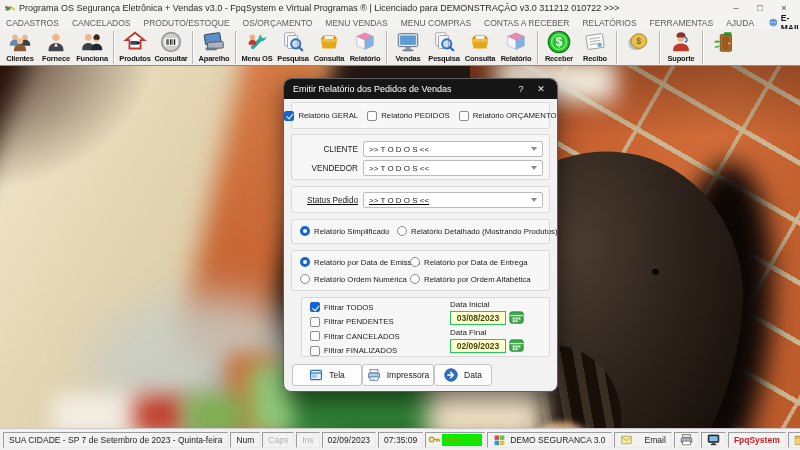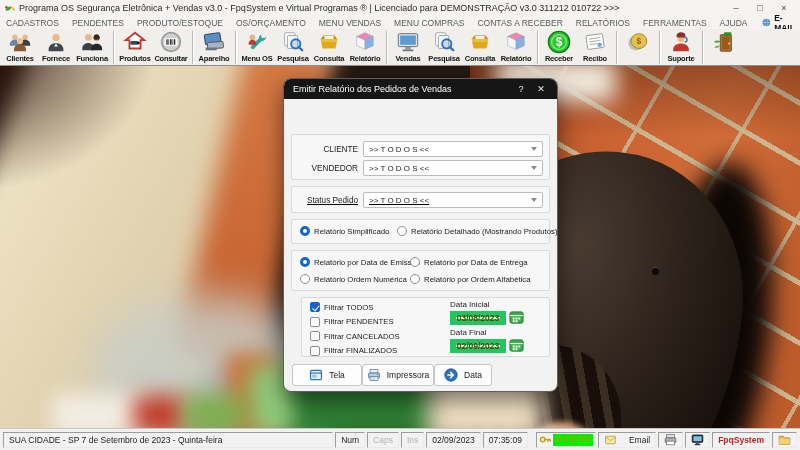--- a/index.html
+++ b/index.html
@@ -79,38 +79,38 @@
   .drow { position:absolute; left:6px; right:6px; display:flex; align-items:center; }
   .dlabel { width:60px; text-align:right; font-size:8.2px; color:#222; margin-right:5px; flex:none; }
   .select { flex:1; height:16px; background:#fff; border:1px solid #bcbcbc; border-radius:2px;
             display:flex; align-items:center; padding:0 5px; font-size:8px; color:#222; }
   .select .chev { margin-left:auto; width:0; height:0; border-left:3px solid transparent;
                   border-right:3px solid transparent; border-top:4px solid #8a8a8a; }
   .fchecks { position:absolute; left:8px; top:4px; display:flex; flex-direction:column; gap:4.5px; }
   .dates { position:absolute; left:148px; top:2px; }
   .dtl { font-size:8px; color:#222; }
   .daterow { display:flex; align-items:center; margin:1px 0 3px 0; }
-  .datefield { width:56px; height:14px; background:#ffffd0; border:6px solid #22c55e;
+  .datefield { width:56px; height:14px; background:#ffffd0; border:1px solid #22c55e;
                font-size:8.5px; font-weight:bold; color:#454510; display:flex; align-items:center; justify-content:center; }
   .calbtn { width:15px; height:15px; margin-left:3px; display:flex; align-items:center; justify-content:center; }
   .dbuttons { position:absolute; left:8px; top:285px; width:213px; display:flex; gap:0; }
   .dlgbtn { height:22px; background:#fdfdfd; border:1px solid #c6c6c6; border-radius:3px;
             display:flex; align-items:center; justify-content:center; gap:6px; font-size:8.5px; color:#1a1a1a; }
   .dlgbtn svg { width:14px; height:14px; }
   .btn-tela { width:70px; } .btn-impressora { width:72px; } .btn-sair { width:58px; }
 
   
   .statusbar { position:absolute; left:0; top:428px; width:800px; height:22px; background:#f1f1f1;
                border-top:1px solid #c8c8c8; display:flex; align-items:center; padding:0 3px; gap:2px; z-index:30; }
   .seg { height:16px; background:#f2f2f2; border:1px solid; border-color:#9c9c9c #eaeaea #eaeaea #9c9c9c;
          display:flex; align-items:center; justify-content:center; font-size:8.5px; color:#222;
          padding:0 5px; white-space:nowrap; flex:none; }
   .seg.dim { color:#b2b2b2; }
   .seg-loc { flex:1; justify-content:flex-start; }
-  .seg-master { padding:0 2px; gap:2px;margin-left:6px; }
+  .seg-master { padding:0 2px; gap:2px; }
   .master-green { background:#00ee00; height:12px; width:40px; display:flex; align-items:center; justify-content:center;
                   font-size:8px; font-weight:bold; color:#9aa800; }
   .seg-brand { color:#c81e1e; font-weight:bold; }
   .seg svg { flex:none; }
 </style>
 </head>
 <body>
 
 <div class="titlebar">
   <svg width="11" height="11" viewBox="0 0 18 12">
@@ -121,21 +121,21 @@
   <span class="ttl">Programa OS Segurança Eletrônica + Vendas v3.0 - FpqSystem e Virtual Programas ® | Licenciado para  DEMONSTRAÇÃO v3.0 311212 010722 &gt;&gt;&gt;</span>
   <div class="wctrls">
     <span class="wctrl">–</span>
     <span class="wctrl">□</span>
     <span class="wctrl">×</span>
   </div>
 </div>
 
 <div class="menubar">
   <span class="mitem">CADASTROS</span>
-  <span class="mitem">PENDENTES</span>
+  <span class="mitem">CANCELADOS</span>
   <span class="mitem">PRODUTO/ESTOQUE</span>
   <span class="mitem">OS/ORÇAMENTO</span>
   <span class="mitem">MENU VENDAS</span>
   <span class="mitem">MENU COMPRAS</span>
   <span class="mitem">CONTAS A RECEBER</span>
   <span class="mitem">RELATÓRIOS</span>
   <span class="mitem">FERRAMENTAS</span>
   <span class="mitem">AJUDA</span>
   <span class="memail">
     <svg width="11" height="11" viewBox="0 0 16 16">
@@ -352,20 +352,36 @@
   <div class="p-grn-bl"></div>
 </div>
 
 <div class="dialog">
   <div class="dtitle">
     <span class="dtext">Emitir Relatório dos Pedidos de Vendas</span>
     <span class="dbtn">?</span>
     <span class="dbtn">✕</span>
   </div>
 
+  <div class="panel" style="top:23px;height:27px;">
+    <div class="chkrow">
+      <label class="chk">
+        <span class="cb on"></span>
+        <span>Relatório GERAL</span>
+      </label>
+      <label class="chk">
+        <span class="cb"></span>
+        <span>Relatório PEDIDOS</span>
+      </label>
+      <label class="chk">
+        <span class="cb"></span>
+        <span>Relatório ORÇAMENTO</span>
+      </label>
+    </div>
+  </div>
 
   <div class="panel" style="top:55px;height:46px;">
     <div class="drow" style="top:6px;">
       <span class="dlabel">CLIENTE</span>
       <div class="select">
         <span>&gt;&gt; T O D O S &lt;&lt;</span>
         <span class="chev"></span>
       </div>
     </div>
     <div class="drow" style="top:25px;">
@@ -499,20 +515,29 @@
   <div class="seg dim">Ins</div>
   <div class="seg">02/09/2023</div>
   <div class="seg">07:35:09</div>
   <div class="seg seg-master">
     <svg width="12" height="13" viewBox="0 0 16 16">
         <circle cx="5" cy="8" r="3" fill="none" stroke="#c8a018" stroke-width="2"></circle>
         <path d="M8 8h7M12 8v3M15 8v2.5" stroke="#c8a018" stroke-width="2"></path>
       </svg>
     <span class="master-green">MASTER</span>
   </div>
+  <div class="seg" style="gap:4px;">
+    <svg width="13" height="13" viewBox="0 0 16 16">
+        <rect x="2" y="3" width="5.5" height="5.5" fill="#d94f3d"></rect>
+        <rect x="8.5" y="3" width="5.5" height="5.5" fill="#6fbf4a"></rect>
+        <rect x="2" y="9.5" width="5.5" height="5.5" fill="#3f8fd4"></rect>
+        <rect x="8.5" y="9.5" width="5.5" height="5.5" fill="#e8c22e"></rect>
+      </svg>
+    <span>DEMO SEGURANCA 3.0</span>
+  </div>
   <div class="seg" style="gap:12px;">
     <svg width="13" height="12" viewBox="0 0 16 16">
         <rect x="1.5" y="3" width="13" height="10" rx="1" fill="#f5e9a8" stroke="#b09a30"></rect>
         <path d="M1.5 4l6.5 5 6.5-5" fill="none" stroke="#b09a30"></path>
       </svg>
     <span>Email</span>
   </div>
   <div class="seg">
     <svg width="13" height="13" viewBox="0 0 16 16">
         <rect x="3" y="2" width="10" height="4" fill="#dfe3e8" stroke="#777"></rect>

